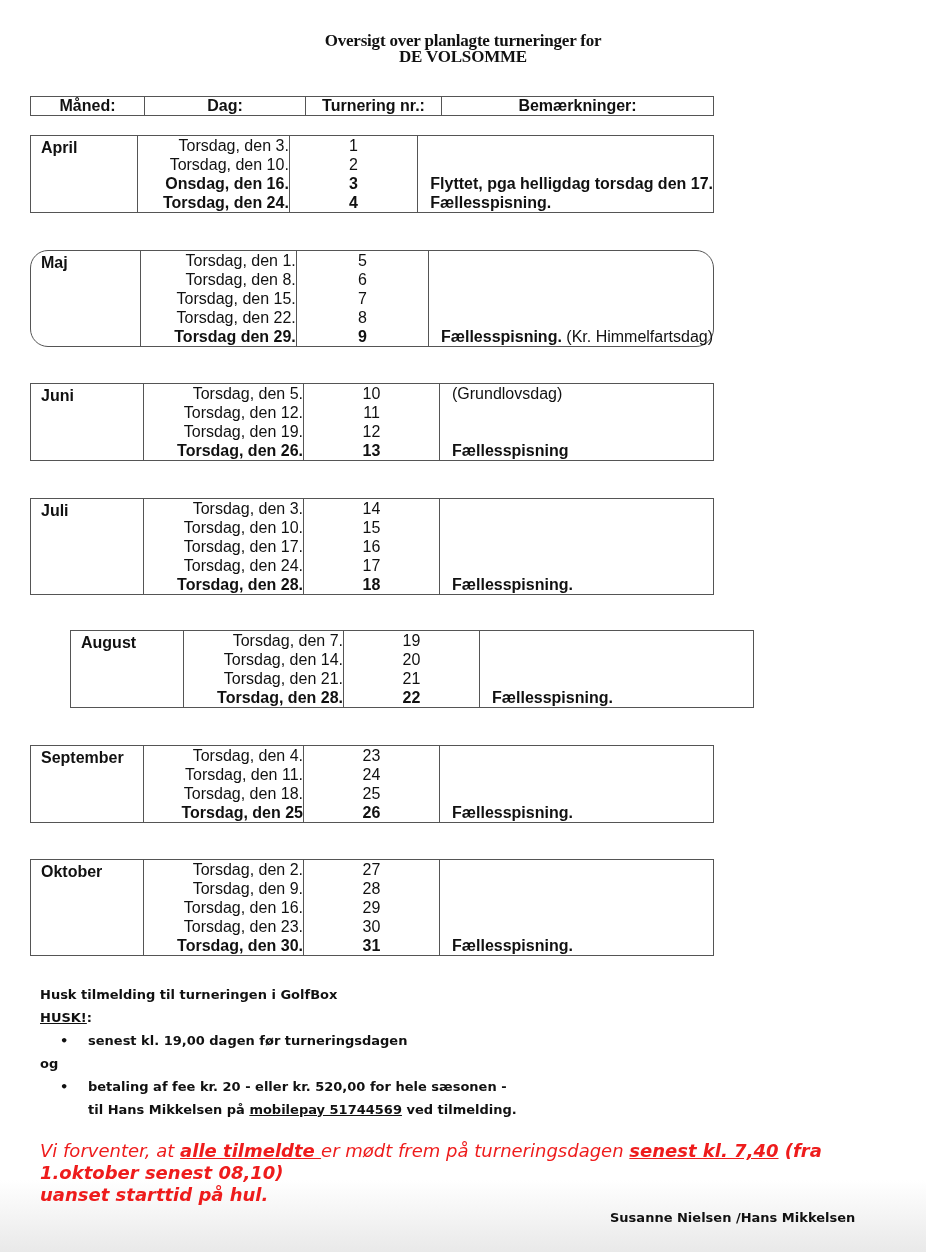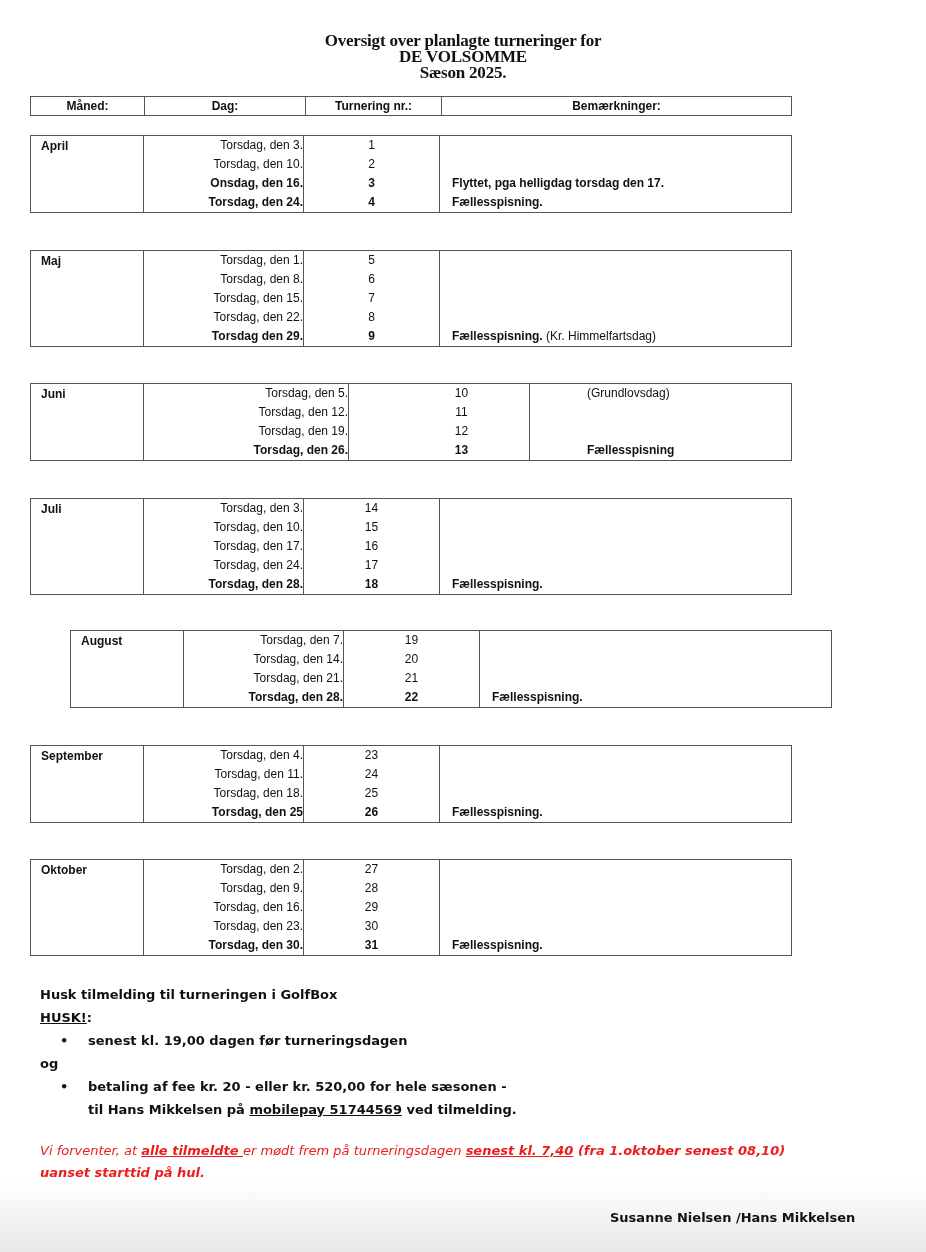--- a/index.html
+++ b/index.html
@@ -8,22 +8,22 @@
     background: linear-gradient(to bottom, #ffffff 0px, #ffffff 1180px, #e9e9e9 1252px);
     font-family: "Liberation Sans", sans-serif; color:#111;
   }
   .title {
     position:absolute; left:0; width:926px; top:33px; text-align:center;
     font-family: Liberation Serif, serif; font-weight:bold; font-size:17px; line-height:16px;
     letter-spacing:-0.2px;
   }
   .title div { white-space:nowrap; }
   .hdr, .block {
-    position:absolute; left:30px; width:762px; border:1px solid #555; box-sizing:border-box;
-    font-size:12px;
+    position:absolute; left:30px; width:684px; border:1px solid #555; box-sizing:border-box;
+    font-size:16px;
   }
   .hdr { top:96px; height:20px; display:flex; }
   .hdr .c { border-right:1px solid #555; text-align:center; font-weight:bold; line-height:18px; }
   .col1 { width:113px; } .col2 { width:160px;text-align:right; } .col3 { width:135px; } .col4 { flex:1; border-right:none !important; }
   .hdr .col4 { font-weight:bold; }
   .block { display:flex; }
   .block .c { border-right:1px solid #555; }
   .block .col1 { padding:3px 0 0 10px; box-sizing:border-box; font-weight:bold; }
   .block .col2 { padding-left:8px; box-sizing:border-box; }
   .block .col3 { text-align:center; }
@@ -32,36 +32,35 @@
   .b { font-weight:bold; }
   .notes {
     position:absolute; left:40px; top:983px; font-family:"DejaVu Sans", sans-serif;
     font-weight:bold; font-size:13px; line-height:23px; color:#111;
   }
   .notes .u { text-decoration:underline; }
   .notes .bullet { padding-left:20px; display:flex; }
   .notes .dot { width:28px; }
   .red {
     position:absolute; left:40px; top:1140px; width:870px; color:#ee1c1c;
-    font-family:"DejaVu Sans", sans-serif; font-style:italic; font-size:13px; line-height:22px;
+    font-family:"DejaVu Sans", sans-serif; font-style:italic; font-size:18px; line-height:22px;
   }
   .red .bu { font-weight:bold; text-decoration:underline; }
   .red .bo { font-weight:bold; }
   .sign {
     position:absolute; left:610px; top:1210px; font-family:"DejaVu Sans", sans-serif;
     font-weight:bold; font-size:13px; color:#111;
   }
 </style>
 </head>
 <body>
 
 <div class="title">
   <div>Oversigt over planlagte turneringer for</div>
   <div>DE VOLSOMME</div>
-  <div>Sæson 2025.</div>
 </div>
 
 <div class="hdr">
   <div class="c col1">Måned:</div>
   <div class="c col2">Dag:</div>
   <div class="c col3">Turnering nr.:</div>
   <div class="c col4">Bemærkninger:</div>
 </div>
 
 <div id="blocks">
@@ -79,21 +78,21 @@
         <div class="line b">3</div>
         <div class="line b">4</div>
       </div>
       <div class="c col4">
         <div class="line"><span></span></div>
         <div class="line"><span></span></div>
         <div class="line"><span class="b">Flyttet, pga helligdag torsdag den 17.</span></div>
         <div class="line"><span class="b">Fællesspisning.</span></div>
       </div>
     </div>
-    <div class="block" style="top: 250px;">
+    <div class="block" style="top: 250px; border-radius: 18px;">
       <div class="c col1">Maj</div>
       <div class="c col2">
         <div class="line">Torsdag, den 1.</div>
         <div class="line">Torsdag, den 8.</div>
         <div class="line">Torsdag, den 15.</div>
         <div class="line">Torsdag, den 22.</div>
         <div class="line b">Torsdag den 29.</div>
       </div>
       <div class="c col3">
         <div class="line">5</div>
@@ -103,21 +102,21 @@
         <div class="line b">9</div>
       </div>
       <div class="c col4">
         <div class="line"><span></span></div>
         <div class="line"><span></span></div>
         <div class="line"><span></span></div>
         <div class="line"><span></span></div>
         <div class="line"><span class="b">Fællesspisning.</span><span> (Kr. Himmelfartsdag)</span></div>
       </div>
     </div>
-    <div class="block" style="top: 383px; gap: 45px;">
+    <div class="block" style="top: 383px;">
       <div class="c col1">Juni</div>
       <div class="c col2">
         <div class="line">Torsdag, den 5.</div>
         <div class="line">Torsdag, den 12.</div>
         <div class="line">Torsdag, den 19.</div>
         <div class="line b">Torsdag, den 26.</div>
       </div>
       <div class="c col3">
         <div class="line">10</div>
         <div class="line">11</div>

